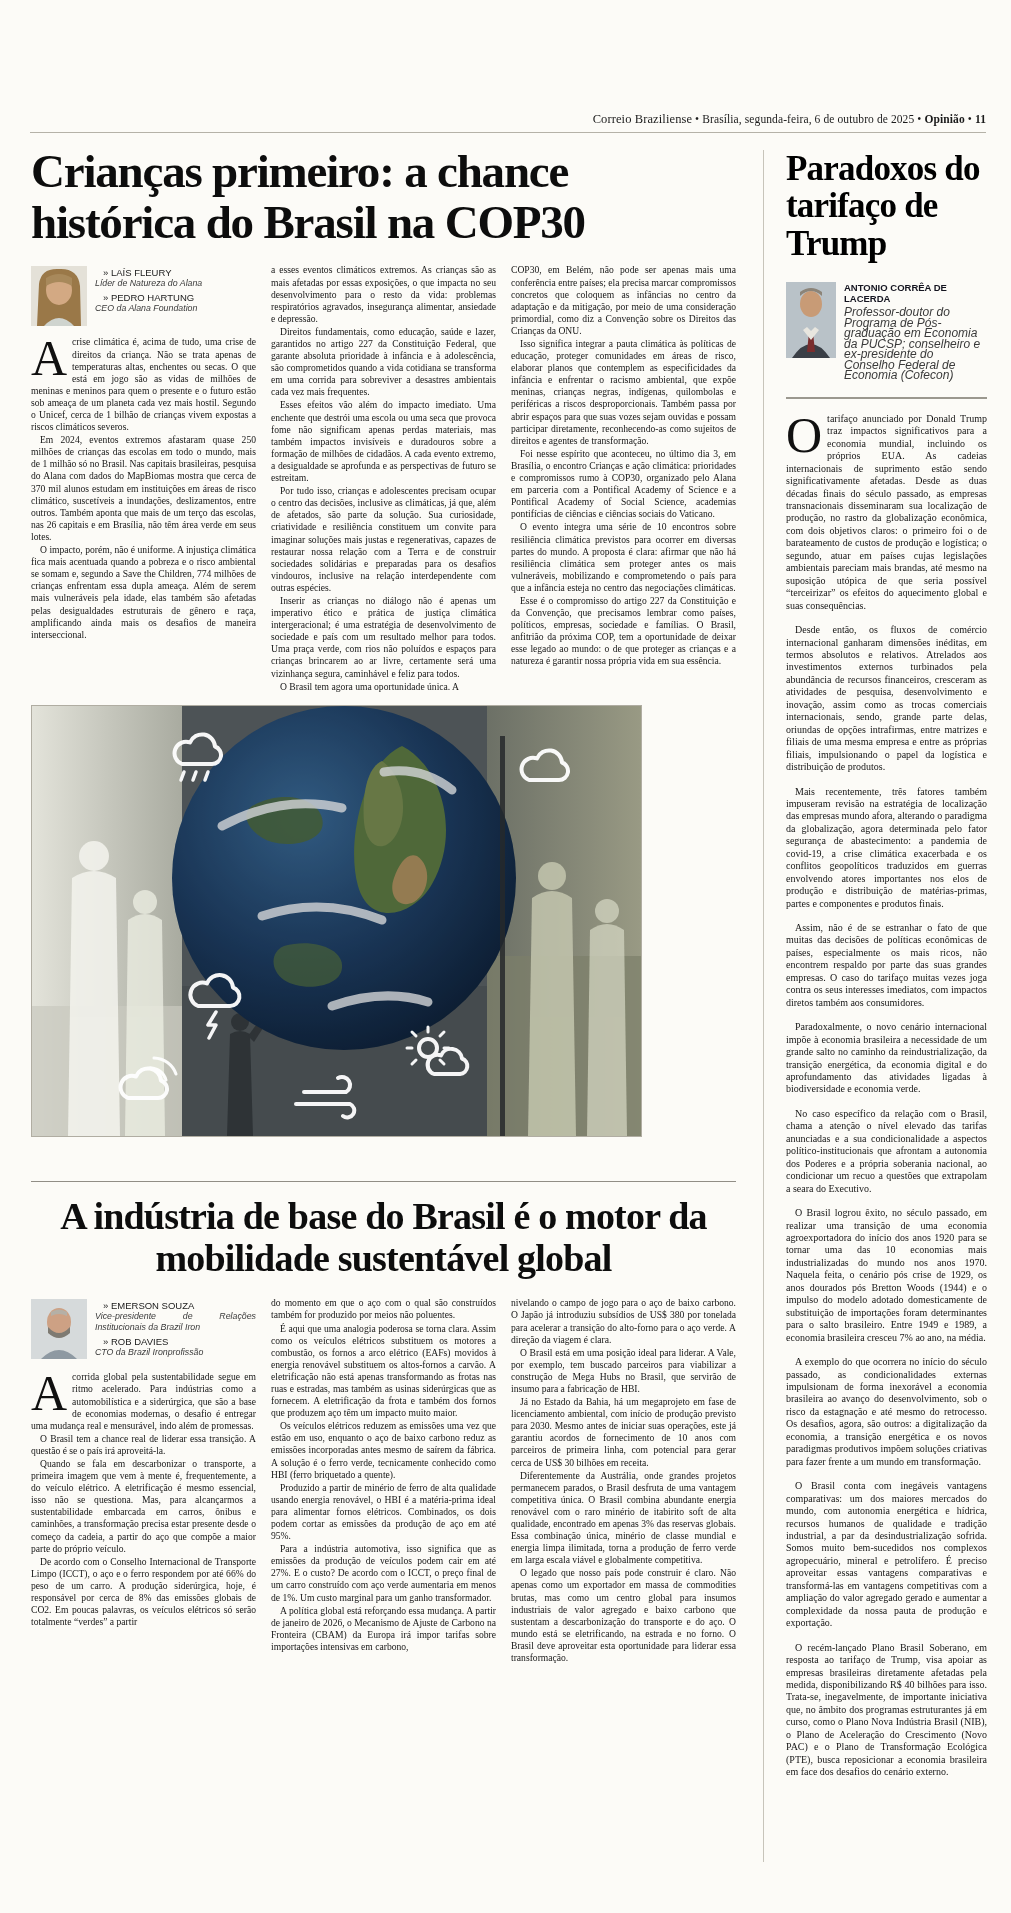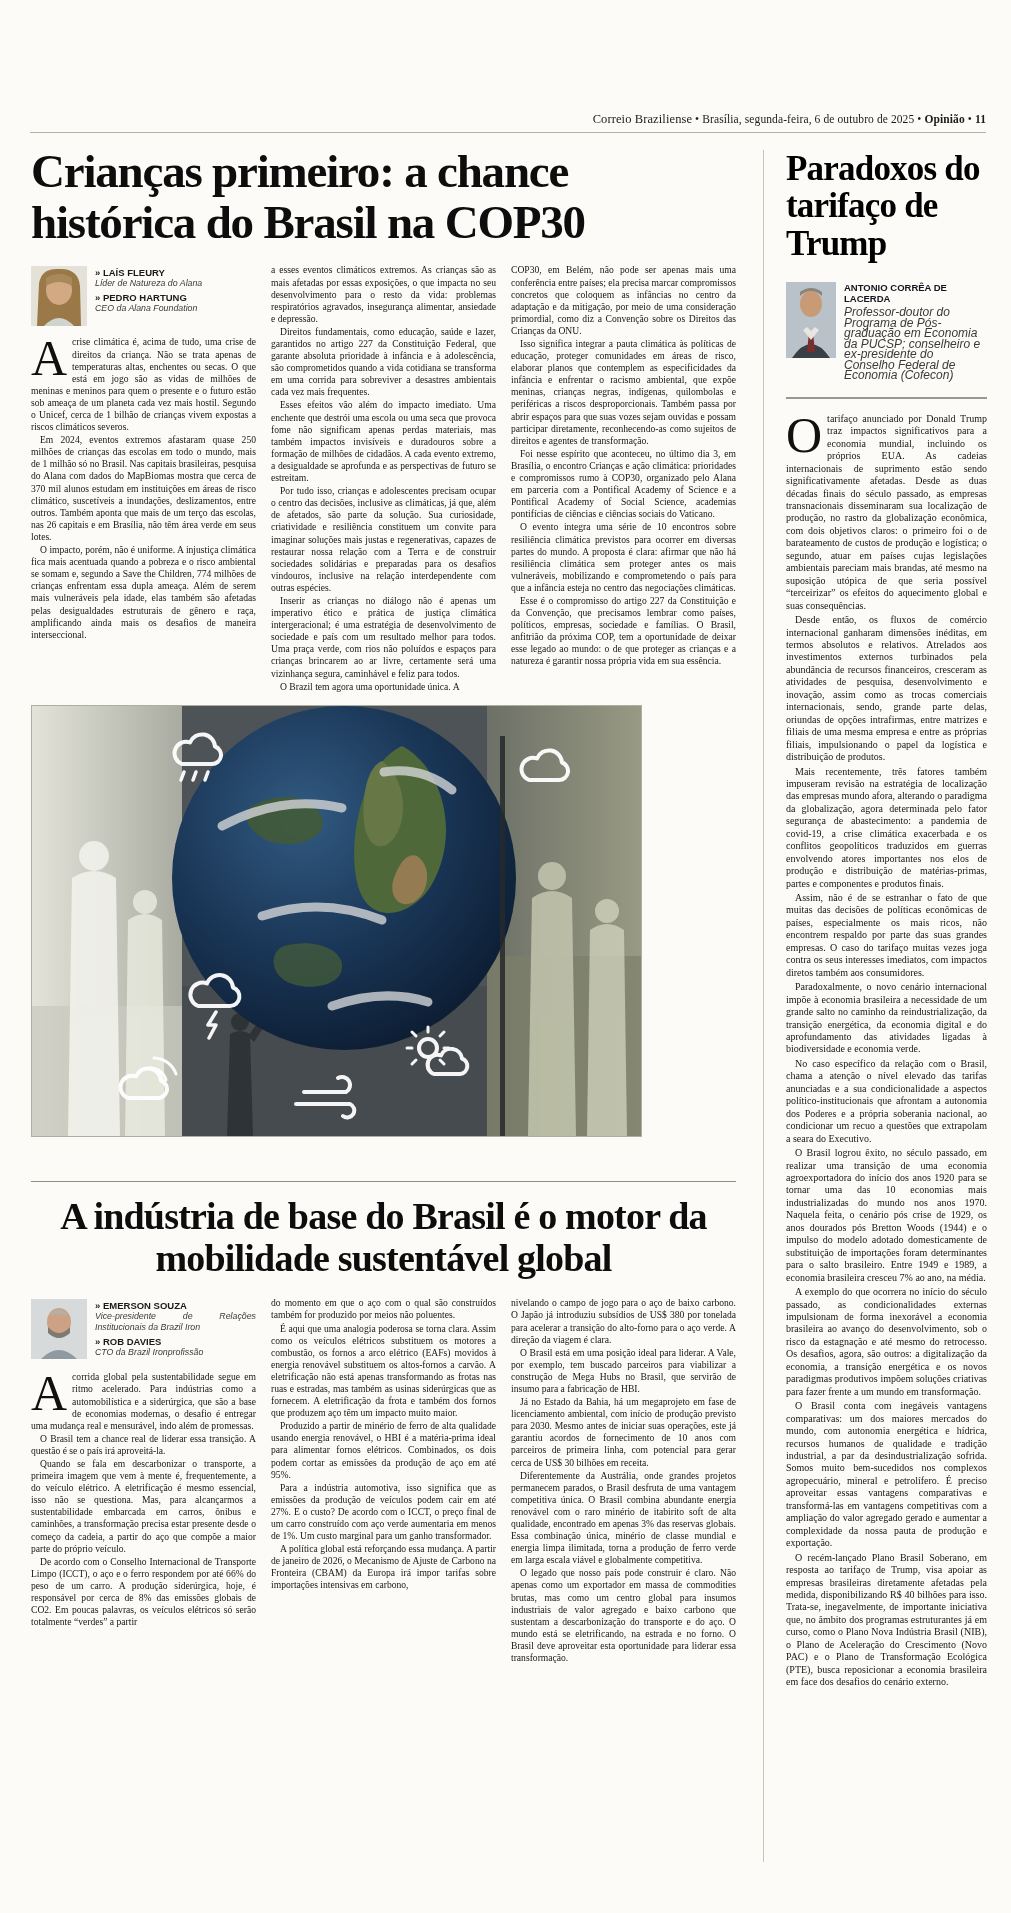--- a/index.html
+++ b/index.html
@@ -20,21 +20,21 @@
   h1.headline{font:bold 47px/1.09 "Liberation Serif",serif;letter-spacing:-1.2px;
               margin:0 0 16px 0;color:#0d0d0d;}
   .cols{display:flex;gap:15px;}
   .col{flex:1;font-size:9.6px;line-height:12.1px;text-align:justify;hyphens:auto;-webkit-hyphens:auto;}
   .col p{margin:0;}
   .col p + p{text-indent:9px;margin-top:1px;}
 
   .byline{display:flex;gap:8px;margin:2px 0 10px 0;}
   .photo{width:56px;height:60px;flex:none;overflow:hidden;background:#d8d6cf;}
   .byline-names{font-family:"Liberation Sans",sans-serif;font-size:9.5px;line-height:11px;padding-top:1px;}
-  .byline-names .nm{font-weight:bold;color:#1a1a1a;}
+  .byline-names .nm{font-weight:normal;color:#1a1a1a;margin-left:8px;}
   .byline-names .role{font-style:italic;color:#3a3a3a;font-size:8.8px;margin-bottom:3px;}
 
   .dropcap{float:left;font-size:50px;line-height:38px;padding:3px 5px 0 0;color:#101010;}
 
   .illustration{margin-top:12px;width:611px;height:432px;border:1px solid #b0ada2;box-sizing:border-box;background:#6c6f6a;}
 
   .article2{margin-top:44px;border-top:1px solid #918e86;padding-top:14px;}
   h2.headline2{font:bold 38px/1.1 "Liberation Serif",serif;letter-spacing:-.8px;text-align:center;
                margin:0 0 18px 0;color:#0d0d0d;}
 
@@ -43,21 +43,21 @@
   .sidebar{position:absolute;left:786px;top:150px;width:201px;}
   .sidebar h2{font:bold 35px/1.07 "Liberation Serif",serif;letter-spacing:-.8px;margin:0 0 20px 0;color:#000000;}
   .sb-byline{display:flex;gap:8px;}
   .sb-photo{width:50px;height:76px;flex:none;overflow:hidden;background:#c7cdd1;}
   .sb-names{font-family:"Liberation Sans",sans-serif;font-size:9.5px;line-height:11px;}
   .sb-names .nm{font-weight:bold;color:#14141f;margin-bottom:3px;}
   .sb-names .role{font-style:italic;color:#3a3a3a;font-size:12px;line-height:10.5px;}
   .sb-rule{border:0;border-top:2px solid #9b988f;margin:16px 0 14px 0;}
   .sb-body{font-size:10px;line-height:12.45px;text-align:justify;hyphens:auto;-webkit-hyphens:auto;}
   .sb-body p{margin:0;}
-  .sb-body p + p{text-indent:9px;margin-top:2px;}
+  .sb-body p + p{text-indent:9px;margin-top:12px;}
 </style>
 </head>
 <body>
 
 <div class="page">
 
   <div class="header">
     <span class="brand">Correio Braziliense</span><span class="sep">•</span><span>Brasília, segunda-feira, 6 de outubro de 2025</span><span class="sep">•</span><span class="section">Opinião</span><span class="sep">•</span><span class="pageno">11</span>
   </div>
 
@@ -89,21 +89,21 @@
             <p>Em 2024, eventos extremos afastaram quase 250 milhões de crianças das escolas em todo o mundo, mais de 1 milhão só no Brasil. Nas capitais brasileiras, pesquisa do Alana com dados do MapBiomas mostra que cerca de 370 mil alunos estudam em instituições em áreas de risco climático, suscetíveis a inundações, deslizamentos, entre outros. Também aponta que mais de um terço das escolas, nas 26 capitais e em Brasília, não têm área verde em seus lotes.</p>
             <p>O impacto, porém, não é uniforme. A injustiça climática fica mais acentuada quando a pobreza e o risco ambiental se somam e, segundo a Save the Children, 774 milhões de crianças enfrentam essa dupla ameaça. Além de serem mais vulneráveis pela idade, elas também são afetadas pelas desigualdades estruturais de gênero e raça, amplificando ainda mais os desafios de maneira interseccional.</p>
           </div>
       </div>
       <div class="col">
           <p>a esses eventos climáticos extremos. As crianças são as mais afetadas por essas exposições, o que impacta no seu desenvolvimento para o resto da vida: problemas respiratórios agravados, insegurança alimentar, ansiedade e depressão.</p>
           <p>Direitos fundamentais, como educação, saúde e lazer, garantidos no artigo 227 da Constituição Federal, que garante absoluta prioridade à infância e à adolescência, são comprometidos quando a vida cotidiana se transforma em uma corrida para sobreviver a desastres ambientais cada vez mais frequentes.</p>
           <p>Esses efeitos vão além do impacto imediato. Uma enchente que destrói uma escola ou uma seca que provoca fome não significam apenas perdas materiais, mas também impactos invisíveis e duradouros sobre a formação de milhões de cidadãos. A cada evento extremo, a desigualdade se aprofunda e as perspectivas de futuro se estreitam.</p>
           <p>Por tudo isso, crianças e adolescentes precisam ocupar o centro das decisões, inclusive as climáticas, já que, além de afetados, são parte da solução. Sua curiosidade, criatividade e resiliência constituem um convite para imaginar soluções mais justas e regenerativas, capazes de restaurar nossa relação com a Terra e de construir sociedades solidárias e preparadas para os desafios vindouros, inclusive na relação interdependente com outras espécies.</p>
           <p>Inserir as crianças no diálogo não é apenas um imperativo ético e prática de justiça climática intergeracional; é uma estratégia de desenvolvimento de sociedade e país com um resultado melhor para todos. Uma praça verde, com rios não poluídos e espaços para crianças brincarem ao ar livre, certamente será uma vizinhança segura, caminhável e feliz para todos.</p>
-          <p>O Brazil tem agora uma oportunidade única. A</p>
+          <p>O Brasil tem agora uma oportunidade única. A</p>
         </div>
       <div class="col">
           <p>COP30, em Belém, não pode ser apenas mais uma conferência entre países; ela precisa marcar compromissos concretos que coloquem as infâncias no centro da adaptação e da mitigação, por meio de uma consideração primordial, como diz a Convenção sobre os Direitos das Crianças da ONU.</p>
           <p>Isso significa integrar a pauta climática às políticas de educação, proteger comunidades em áreas de risco, elaborar planos que contemplem as especificidades da infância e enfrentar o racismo ambiental, que expõe meninas, crianças negras, indígenas, quilombolas e periféricas a riscos desproporcionais. Também passa por abrir espaços para que suas vozes sejam ouvidas e possam participar diretamente, reconhecendo-as como sujeitos de direitos e agentes de transformação.</p>
           <p>Foi nesse espírito que aconteceu, no último dia 3, em Brasília, o encontro Crianças e ação climática: prioridades e compromissos rumo à COP30, organizado pelo Alana em parceria com a Pontifical Academy of Science e a Pontifical Academy of Social Science, academias pontifícias de ciências e ciências sociais do Vaticano.</p>
           <p>O evento integra uma série de 10 encontros sobre resiliência climática previstos para ocorrer em diversas partes do mundo. A proposta é clara: afirmar que não há resiliência climática sem proteger antes os mais vulneráveis, mobilizando e comprometendo o país para que a infância esteja no centro das negociações climáticas.</p>
           <p>Esse é o compromisso do artigo 227 da Constituição e da Convenção, que precisamos lembrar como países, políticos, empresas, sociedade e famílias. O Brasil, anfitrião da próxima COP, tem a oportunidade de deixar esse legado ao mundo: o de que proteger as crianças e a natureza é garantir nossa própria vida em sua essência.</p>
         </div>
     </div>
 
@@ -227,20 +227,21 @@
           <div>
               <p><span class="dropcap">A</span>corrida global pela sustentabilidade segue em ritmo acelerado. Para indústrias como a automobilística e a siderúrgica, que são a base de economias modernas, o desafio é entregar uma mudança real e mensurável, indo além de promessas.</p>
               <p>O Brasil tem a chance real de liderar essa transição. A questão é se o país irá aproveitá-la.</p>
               <p>Quando se fala em descarbonizar o transporte, a primeira imagem que vem à mente é, frequentemente, a do veículo elétrico. A eletrificação é mesmo essencial, isso não se questiona. Mas, para alcançarmos a sustentabilidade embarcada em carros, ônibus e caminhões, a transformação precisa estar presente desde o começo da cadeia, a partir do aço que compõe a maior parte do próprio veículo.</p>
               <p>De acordo com o Conselho Internacional de Transporte Limpo (ICCT), o aço e o ferro respondem por até 66% do peso de um carro. A produção siderúrgica, hoje, é responsável por cerca de 8% das emissões globais de CO2. Em poucas palavras, os veículos elétricos só serão totalmente “verdes” a partir</p>
             </div>
         </div>
         <div class="col">
             <p>do momento em que o aço com o qual são construídos também for produzido por meios não poluentes.</p>
             <p>É aqui que uma analogia poderosa se torna clara. Assim como os veículos elétricos substituem os motores a combustão, os fornos a arco elétrico (EAFs) movidos à energia renovável substituem os altos-fornos a carvão. A eletrificação não está apenas transformando as frotas nas ruas e estradas, mas também as usinas siderúrgicas que as fornecem. A eletrificação da frota e também dos fornos que produzem aço têm um impacto muito maior.</p>
+            <p>Os veículos elétricos reduzem as emissões uma vez que estão em uso, enquanto o aço de baixo carbono reduz as emissões incorporadas antes mesmo de saírem da fábrica. A solução é o ferro verde, tecnicamente conhecido como HBI (ferro briquetado a quente).</p>
             <p>Produzido a partir de minério de ferro de alta qualidade usando energia renovável, o HBI é a matéria-prima ideal para alimentar fornos elétricos. Combinados, os dois podem cortar as emissões da produção de aço em até 95%.</p>
             <p>Para a indústria automotiva, isso significa que as emissões da produção de veículos podem cair em até 27%. E o custo? De acordo com o ICCT, o preço final de um carro construído com aço verde aumentaria em menos de 1%. Um custo marginal para um ganho transformador.</p>
             <p>A política global está reforçando essa mudança. A partir de janeiro de 2026, o Mecanismo de Ajuste de Carbono na Fronteira (CBAM) da Europa irá impor tarifas sobre importações intensivas em carbono,</p>
           </div>
         <div class="col">
             <p>nivelando o campo de jogo para o aço de baixo carbono. O Japão já introduziu subsídios de US$ 380 por tonelada para acelerar a transição do alto-forno para o aço verde. A direção da viagem é clara.</p>
             <p>O Brasil está em uma posição ideal para liderar. A Vale, por exemplo, tem buscado parceiros para viabilizar a construção de Mega Hubs no Brasil, que servirão de insumo para a fabricação de HBI.</p>
             <p>Já no Estado da Bahia, há um megaprojeto em fase de licenciamento ambiental, com início de produção previsto para 2030. Mesmo antes de iniciar suas operações, este já garantiu acordos de fornecimento de 10 anos com parceiros de primeira linha, com potencial para gerar cerca de US$ 30 bilhões em receita.</p>
             <p>Diferentemente da Austrália, onde grandes projetos permanecem parados, o Brasil desfruta de uma vantagem competitiva única. O Brasil combina abundante energia renovável com o raro minério de itabirito soft de alta qualidade, encontrado em apenas 3% das reservas globais. Essa combinação única, minério de classe mundial e energia limpa ilimitada, torna a produção de ferro verde em larga escala viável e globalmente competitiva.</p>
             <p>O legado que nosso país pode construir é claro. Não apenas como um exportador em massa de commodities brutas, mas como um centro global para insumos industriais de valor agregado e baixo carbono que sustentam a descarbonização do transporte e do aço. O mundo está se eletrificando, na estrada e no forno. O Brasil deve aproveitar esta oportunidade para liderar essa transformação.</p>

